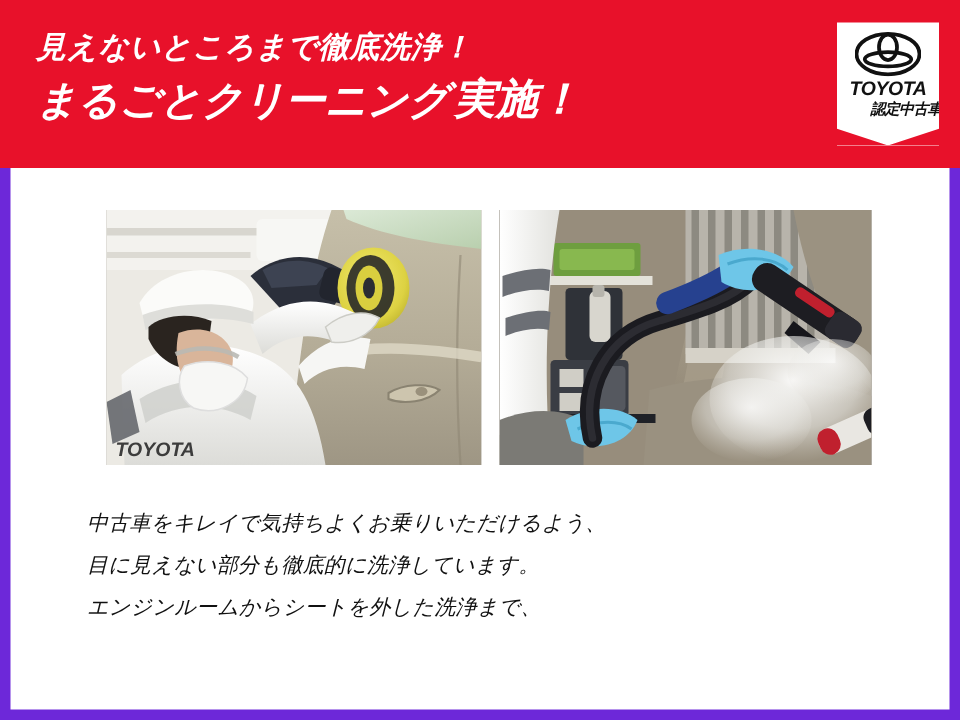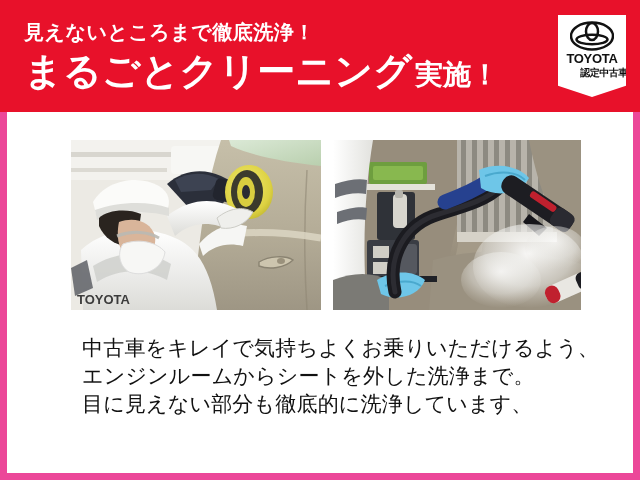--- a/index.html
+++ b/index.html
@@ -9,22 +9,23 @@
   }
   body {
     font-family: "Liberation Sans", "DejaVu Sans", sans-serif;
   }
 
   #banner {
     position: relative;
     width: 640px;
     height: 480px;
     overflow: hidden;
-    background: #ec4899;
+    background: #6d28d9;
     box-sizing: border-box;
+    font-style: italic;
   }
 
   
   #header {
     position: absolute;
     left: 0;
     top: 0;
     width: 640px;
     height: 112px;
     background: #e8112a;
@@ -48,21 +49,21 @@
 
   #headline-row {
     margin-top: 10px;
     display: flex;
     align-items: flex-end;
     white-space: nowrap;
   }
 
   #headline-main {
     color: #ffffff;
-    font-size: 38px;
+    font-size: 27px;
     font-weight: bold;
     line-height: 1;
     letter-spacing: 0px;
   }
 
   #headline-suffix {
     color: #ffffff;
     font-size: 28px;
     font-weight: bold;
     line-height: 1;
@@ -155,25 +156,24 @@
   }
   .photo svg { display: block; }
 
   
   #body-copy {
     position: absolute;
     left: 51px;
     top: 222px;
     width: 540px;
     color: #111111;
-    font-size: 21px;
+    font-size: 14px;
     font-weight: normal;
     line-height: 28px;
     letter-spacing: 0.2px;
-    margin-left: 24px;
   }
   #body-copy .line { white-space: nowrap; }
 </style>
 </head>
 <body>
 
 <div id="banner">
 
   <div id="header">
 
@@ -365,18 +365,18 @@
         <g transform="rotate(-24 232 150)">
           <rect x="212" y="140" width="46" height="18" rx="8" fill="#e9e7e2"></rect>
           <rect x="212" y="140" width="14" height="18" rx="7" fill="#c0202e"></rect>
           <rect x="246" y="140" width="14" height="18" rx="6" fill="#1d1d22"></rect>
         </g>
       </svg>
     </div>
 
     <div id="body-copy">
       <div class="line">中古車をキレイで気持ちよくお乗りいただけるよう、</div>
-      <div class="line">エンジンルームからシートを外した洗浄まで。</div>
-      <div class="line">目に見えない部分も徹底的に洗浄しています、</div>
+      <div class="line">目に見えない部分も徹底的に洗浄しています。</div>
+      <div class="line">エンジンルームからシートを外した洗浄まで、</div>
     </div>
 
   </div>
 </div>
 
 </body></html>

